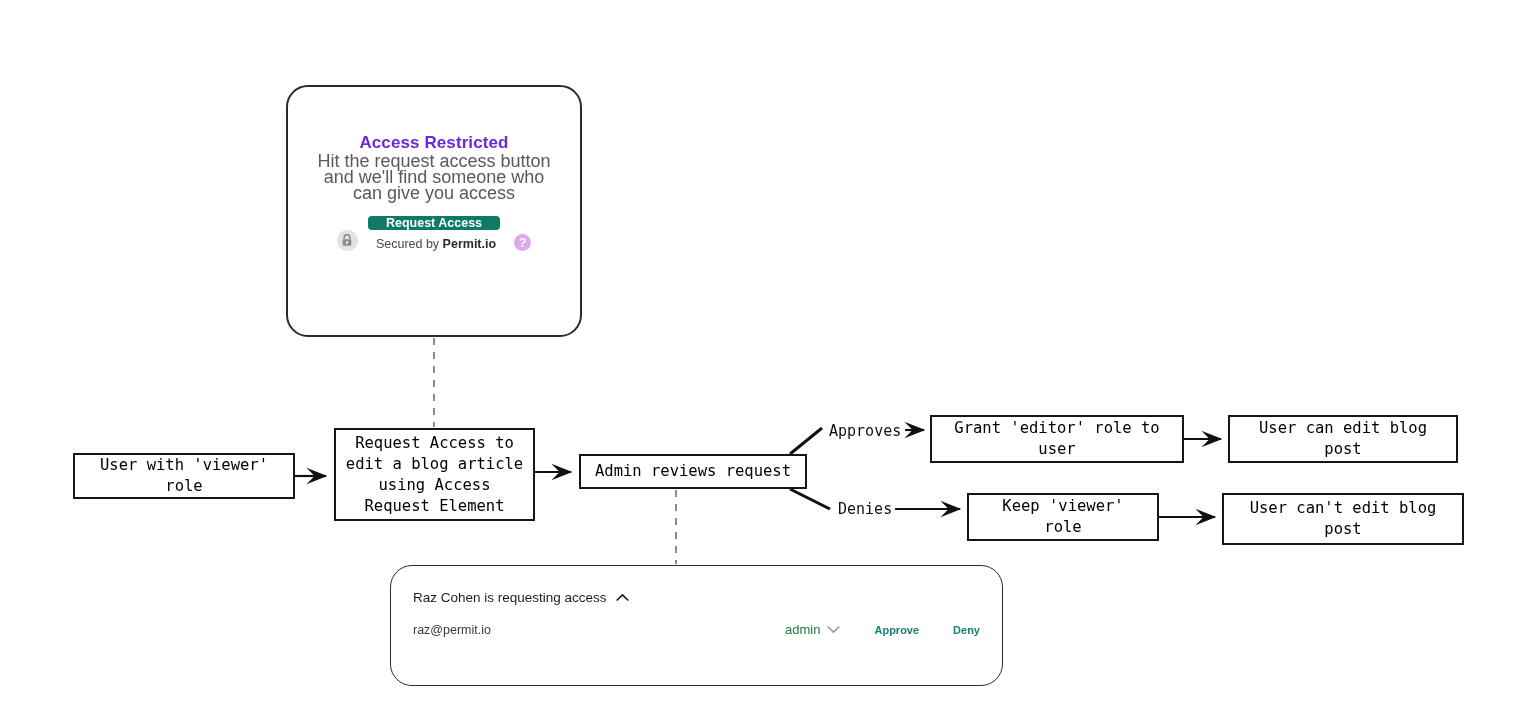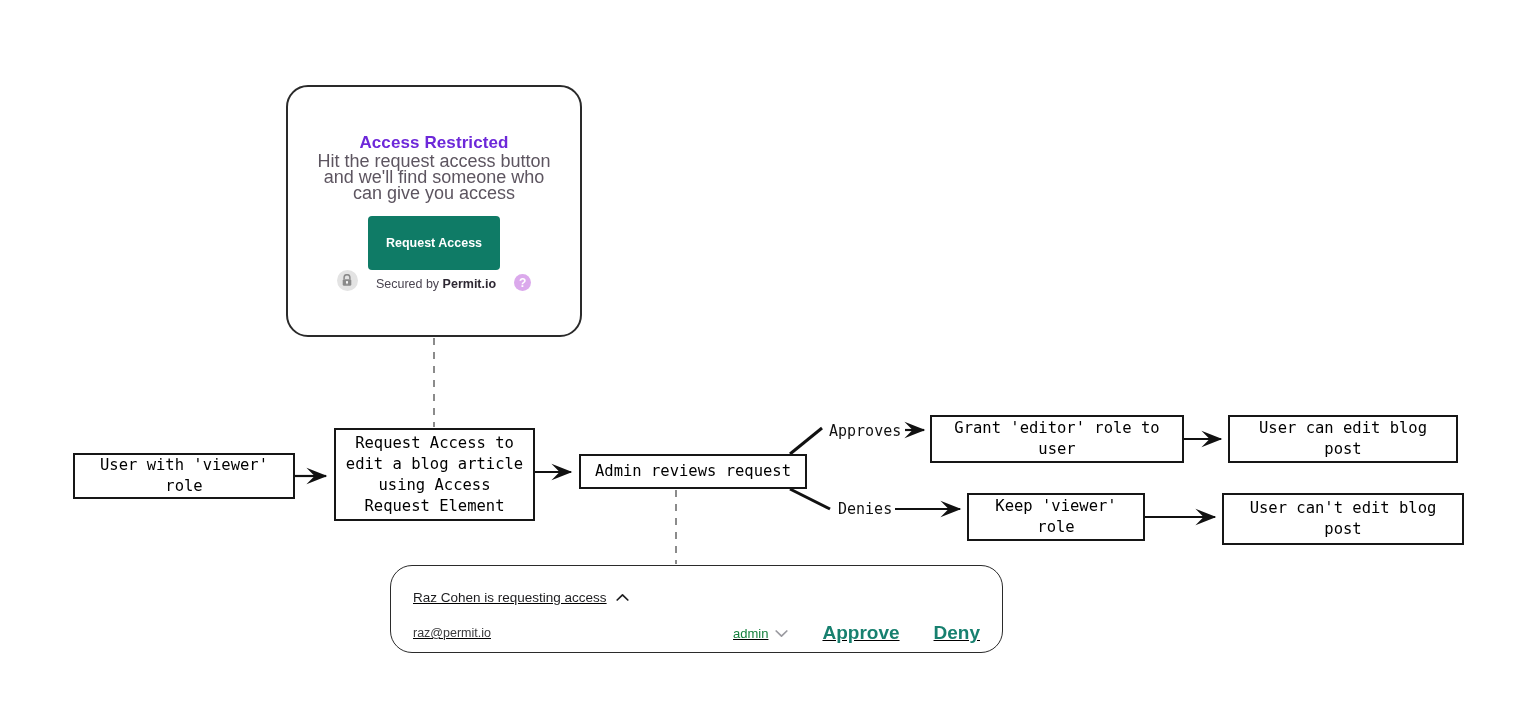--- a/index.html
+++ b/index.html
@@ -89,21 +89,21 @@
     text-align: center;
   }
   .ar-btn {
     margin-top: 15px;
     background: #0f7b66;
     color: #ffffff;
     font-size: 12.5px;
     font-weight: bold;
     border: none;
     border-radius: 4px;
-    padding: 20px 18px;
+    padding: 0 18px;
     cursor: pointer;
     font-family: "Liberation Sans", sans-serif;
   }
   .ar-secured {
     display: flex;
     align-items: flex-end;
     gap: 18px;
     font-size: 12.5px;
     color: #4a4450;
   }
@@ -131,27 +131,26 @@
     justify-content: center;
     line-height: 1;
   }
 
   
   .card-approval {
     position: absolute;
     left: 390px;
     top: 565px;
     width: 613px;
-    height: 88px;
+    height: 121px;
     box-sizing: border-box;
     border: 1.6px solid #2b2b2b;
     border-radius: 22px;
     background: #ffffff;
     padding: 24px 22px 16px 22px;
-    text-decoration: underline;
   }
   .ap-row1 {
     display: flex;
     align-items: center;
     gap: 9px;
     font-size: 13.5px;
     color: #1d1d1f;
   }
   .ap-row2 {
     margin-top: 17px;
@@ -166,21 +165,21 @@
     display: flex;
     align-items: center;
     gap: 7px;
     color: #15803d;
     font-size: 13px;
     margin-right: 34px;
     cursor: pointer;
   }
   .ap-action {
     color: #17806f;
-    font-size: 19px;
+    font-size: 11px;
     font-weight: bold;
     cursor: pointer;
   }
   .ap-approve { margin-right: 34px; }
 </style>
 </head>
 <body>
 
 <div id="stage">
 
@@ -220,21 +219,21 @@
   <div class="node" style="left:334px; top:428px; width:201px; height:93px;">Request Access to
 edit a blog article
 using Access
 Request Element</div>
 
   <div class="node" style="left:930px; top:415px; width:254px; height:48px;">Grant 'editor' role to
 user</div>
 
   <div class="node" style="left:579px; top:454px; width:228px; height:35px;">Admin reviews request</div>
 
-  <div class="node" style="left:967px; top:493px; width:178px; height:48px;">Keep 'viewer'
+  <div class="node" style="left:967px; top:493px; width:192px; height:48px;">Keep 'viewer'
 role</div>
 
   <div class="node" style="left:1228px; top:415px; width:230px; height:48px;">User can edit blog
 post</div>
 
   <div class="node" style="left:1222px; top:493px; width:242px; height:52px;">User can't edit blog
 post</div>
 
   <div class="edge-label" style="left:827px; top:422px;">Approves</div>
 

